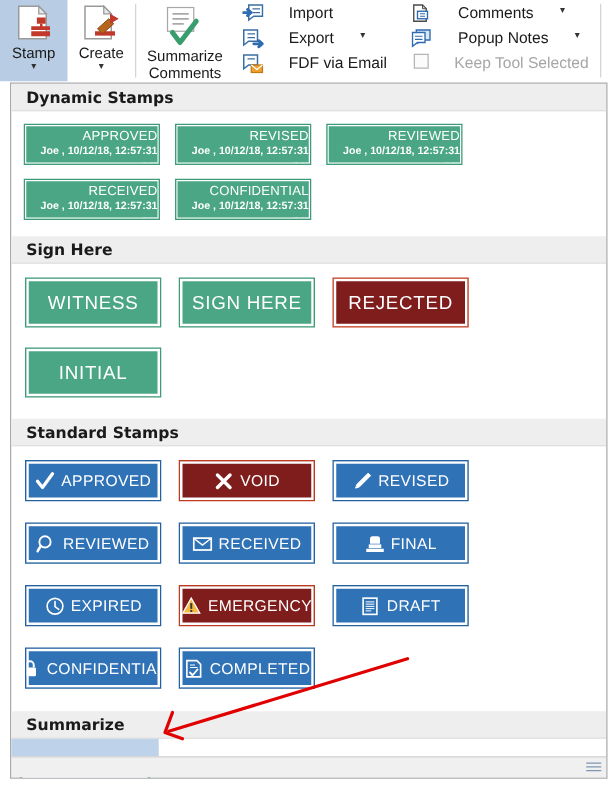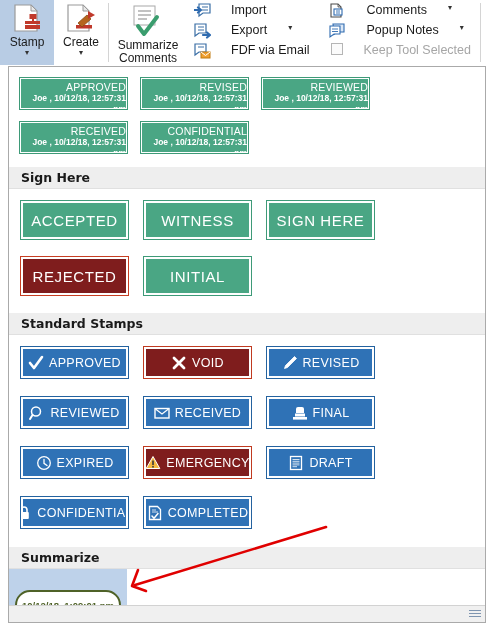--- a/index.html
+++ b/index.html
@@ -372,20 +372,21 @@
 
     </div>
 
     <div class="rb-sep" style="margin-left:6px;"></div>
 
   </div>
 
   <div class="panel">
 
     <div>
+      <div class="sect-header">Dynamic Stamps</div>
       <div class="sect-body">
         <div class="dyn-stamp">
           <div class="dyn-title">APPROVED</div>
           <div class="dyn-sub">Joe , 10/12/18, 12:57:31 pm</div>
         </div>
         <div class="dyn-stamp">
           <div class="dyn-title">REVISED</div>
           <div class="dyn-sub">Joe , 10/12/18, 12:57:31 pm</div>
         </div>
         <div class="dyn-stamp">
@@ -399,23 +400,20 @@
         <div class="dyn-stamp">
           <div class="dyn-title">CONFIDENTIAL</div>
           <div class="dyn-sub">Joe , 10/12/18, 12:57:31 pm</div>
         </div>
       </div>
     </div>
 
     <div>
       <div class="sect-header">Sign Here</div>
       <div class="sect-body">
-        <div class="sign-stamp">
-          <span class="slabel">ACCEPTED</span>
-        </div>
         <div class="sign-stamp">
           <span class="slabel">WITNESS</span>
         </div>
         <div class="sign-stamp">
           <span class="slabel">SIGN HERE</span>
         </div>
         <div class="sign-stamp red">
           <span class="slabel">REJECTED</span>
         </div>
         <div class="sign-stamp">

